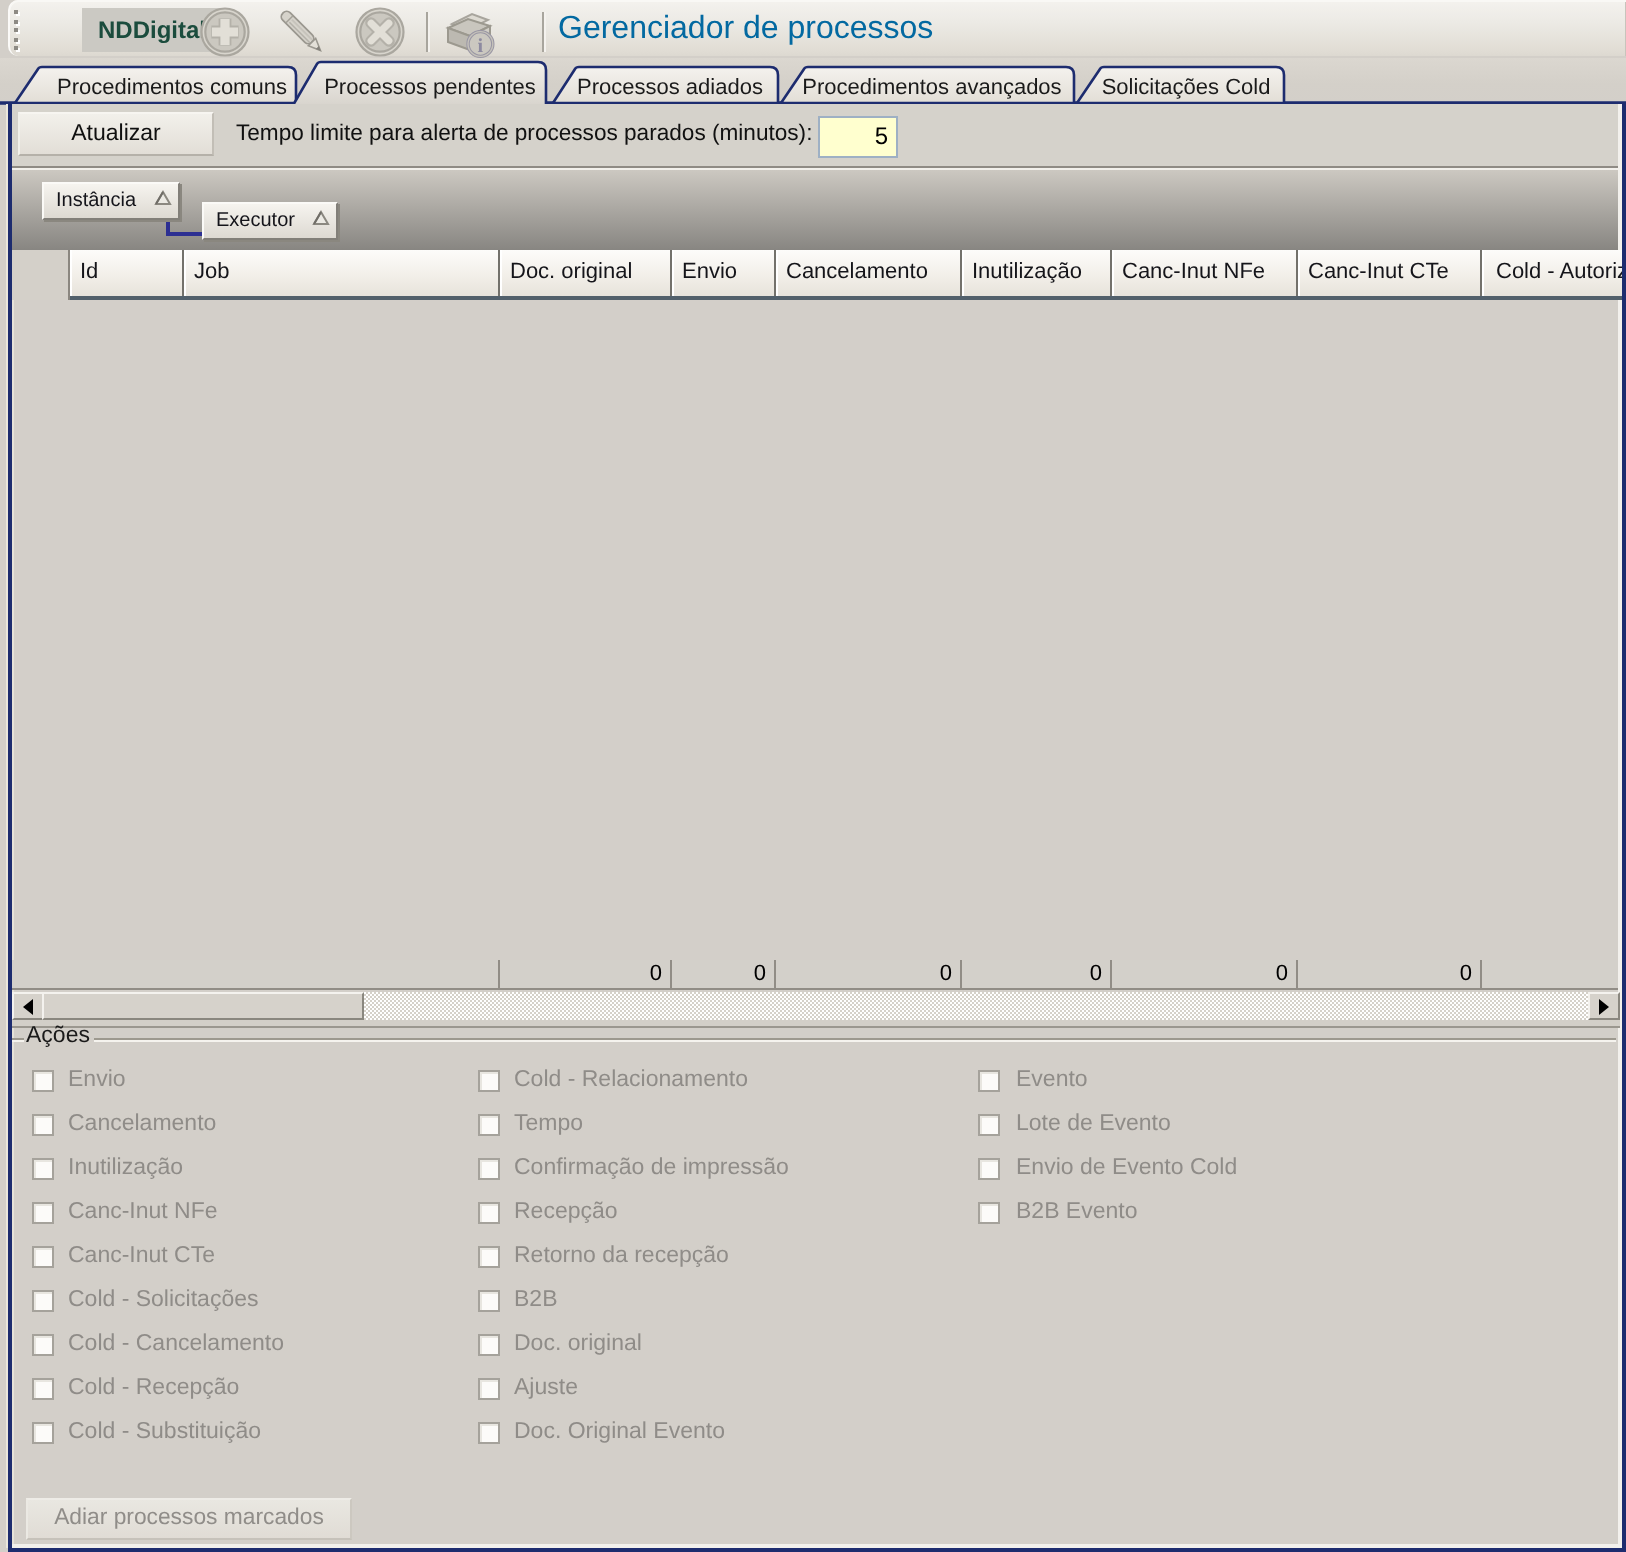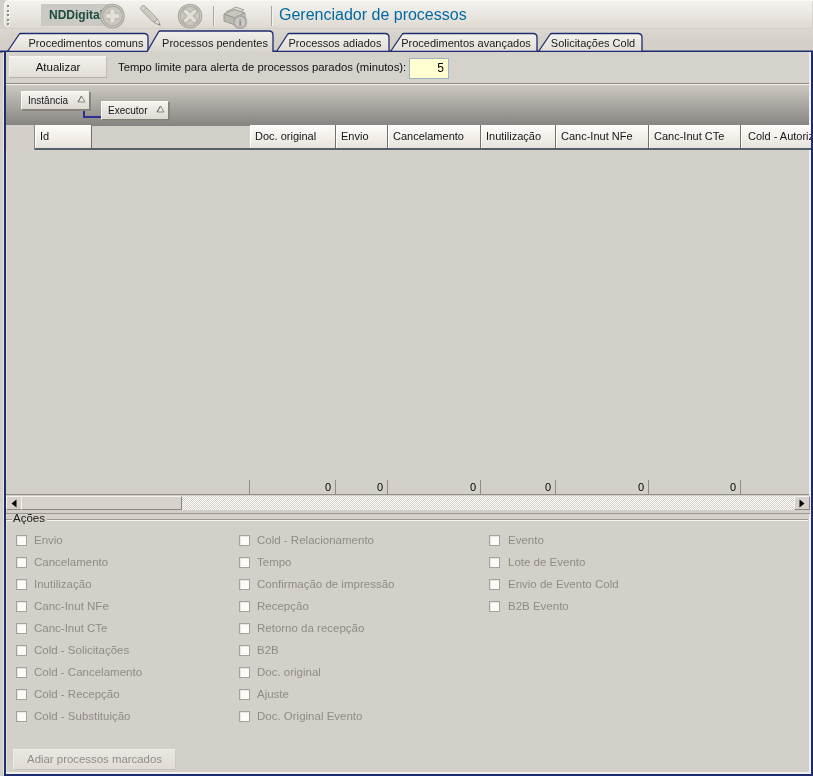--- a/index.html
+++ b/index.html
@@ -194,20 +194,21 @@
     <path d="M1 7 L4.5 1" stroke="#706d67" stroke-width="1"></path>
   </svg>
   <svg class="abs gly" style="left:156px;top:105px" width="9" height="8">
     <path d="M1 7 L4.5 1 L8 7 Z" fill="#eceae4" stroke="#8b8880" stroke-width="1"></path>
     <path d="M1 7 L4.5 1" stroke="#706d67" stroke-width="1"></path>
   </svg>
 
   <div class="abs" id="indC"></div>
   <div class="abs" id="hdr">
     <div class="hcell" style="left:30px;width:57px">Id</div>
+    <div class="hcell" style="left:87px;width:158px">Job</div>
     <div class="hcell" style="left:245px;width:86px">Doc. original</div>
     <div class="hcell" style="left:331px;width:52px">Envio</div>
     <div class="hcell" style="left:383px;width:93px">Cancelamento</div>
     <div class="hcell" style="left:476px;width:75px">Inutilização</div>
     <div class="hcell" style="left:551px;width:93px">Canc-Inut NFe</div>
     <div class="hcell" style="left:644px;width:92px">Canc-Inut CTe</div>
     <div class="hcell" style="left:736px;width:70px;border-right:none;padding-left:7px">Cold - Autoriz</div>
   </div>
   <div class="abs" id="hdrB"></div>
 

